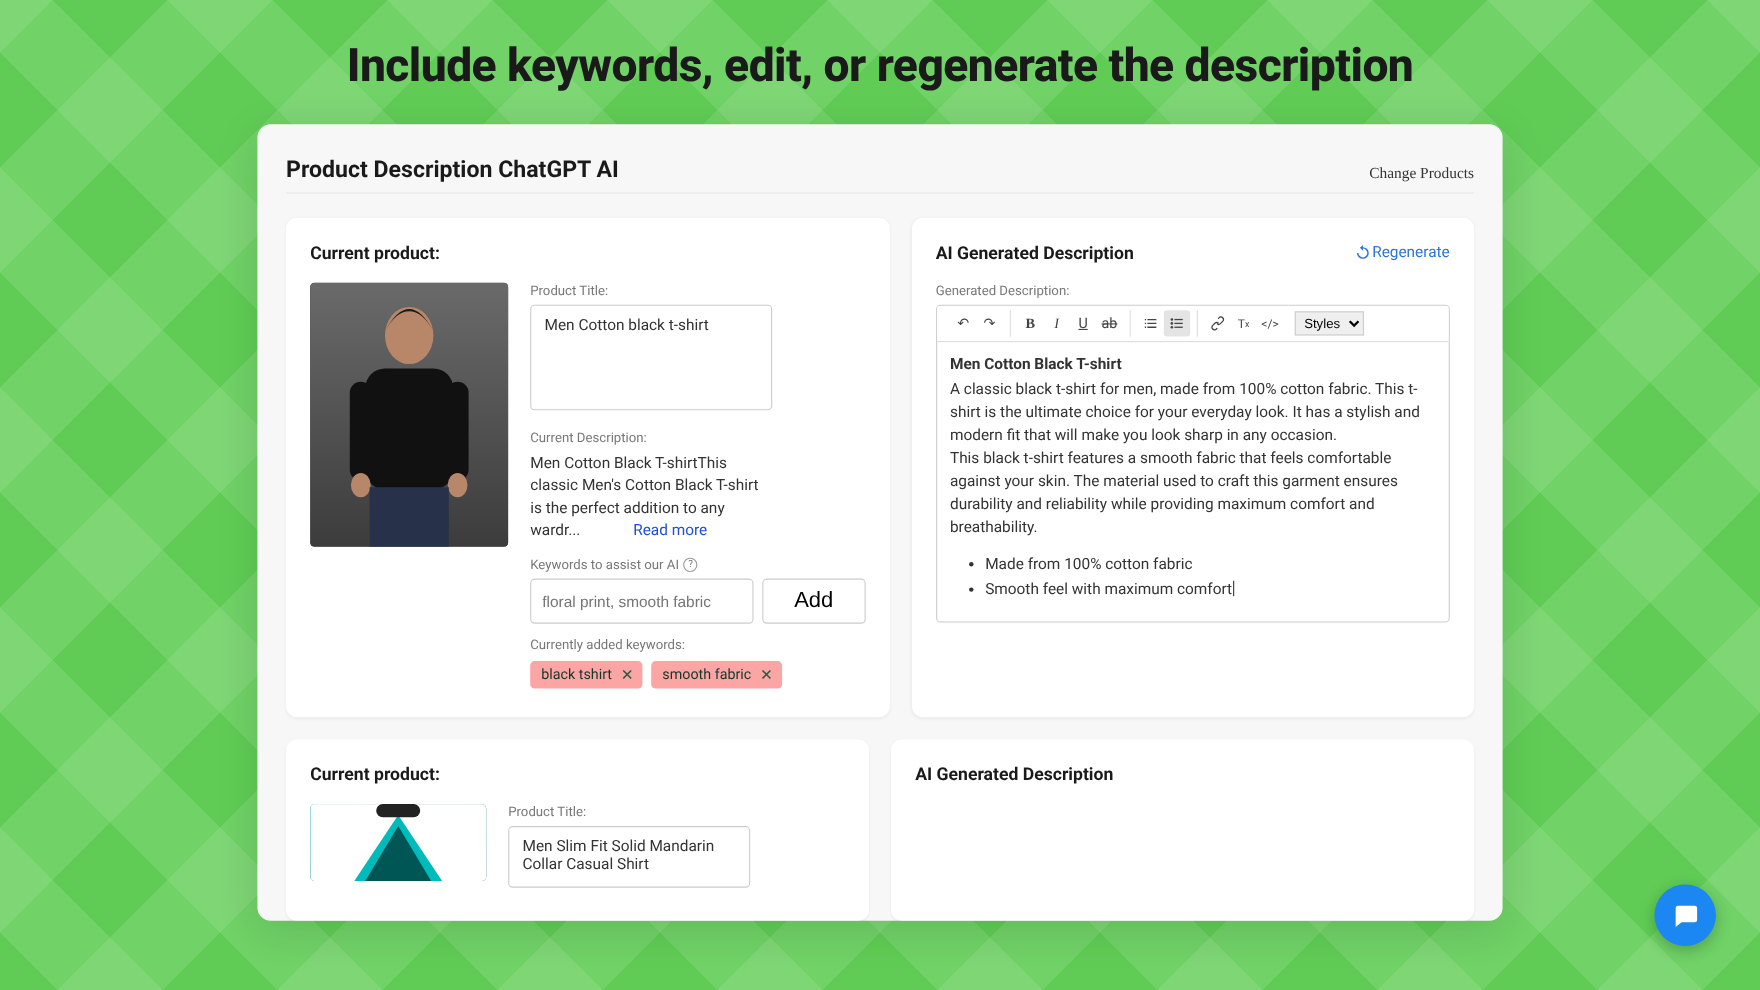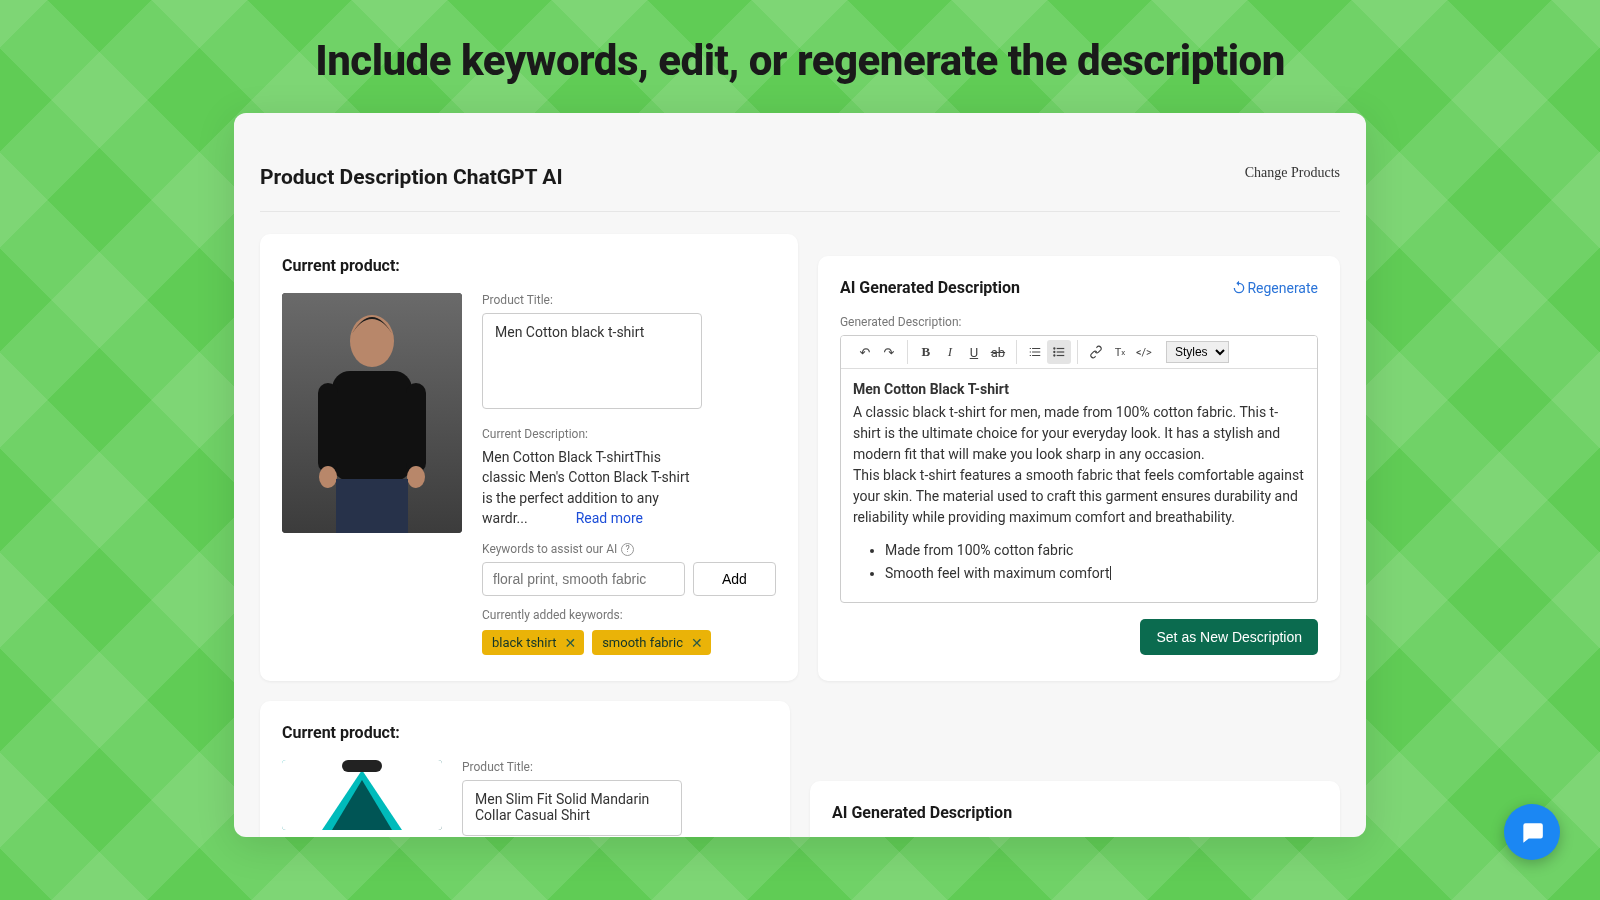--- a/index.html
+++ b/index.html
@@ -35,28 +35,27 @@
     background: #f7f7f7;
     border-radius: 12px;
     padding: 30px 26px 0;
     height: 724px;
     overflow: hidden;
     box-shadow: 0 8px 40px rgba(0,0,0,0.12);
   }
   .app-header {
     display: flex;
     justify-content: space-between;
-    align-items: flex-start;
-    padding-bottom: 22px;
+    align-items: flex-end;
+    padding-bottom: 8px;
     border-bottom: 1px solid #e6e6e6;
-    margin-top: 22px;
   }
   .app-title { font-size: 21px; font-weight: 700; color: #1a1a1a; }
   .change-products { font-size: 14px; color: #333; cursor: pointer; font-family: Liberation Serif, serif; }
-  .cards-row { display: flex; gap: 20px; margin-top: 22px; align-items: flex-end; }
+  .cards-row { display: flex; gap: 20px; margin-top: 22px; }
   .card {
     background: #fff;
     border-radius: 10px;
     padding: 22px 22px 26px;
     flex: 1;
     box-shadow: 0 1px 3px rgba(0,0,0,0.06);
   }
   .card-header { display: flex; justify-content: space-between; align-items: center; margin-bottom: 18px; }
   .card-title { font-size: 16px; font-weight: 700; color: #1a1a1a; }
   .regen-link { color: #2b74d8; font-size: 14px; display: inline-flex; align-items: center; gap: 0; cursor: pointer; }
@@ -83,25 +82,25 @@
   .text-area.short { height: 56px; width: 220px; }
   .current-desc { font-size: 14px; color: #333; line-height: 1.45; width: 220px; margin-top: 4px; }
   .read-more { color: #1d4ed8; cursor: pointer; padding-left: 48px; }
   .kw-row { display: flex; gap: 8px; margin-top: 6px; }
   .kw-input {
     flex: 1; border: 1px solid #ccc; border-radius: 4px;
     padding: 8px 10px; font-size: 14px; color: #c2410c;
   }
   .kw-add {
     border: 1px solid #ccc; background: #fff; border-radius: 4px;
-    padding: 8px 28px; font-size: 14px; cursor: pointer;
+    padding: 8px 28px; font-size: 20px; cursor: pointer;
   }
   .kw-chips { display: flex; gap: 8px; margin-top: 8px; flex-wrap: wrap; }
   .chip {
-    background: #eab308; color: #13362a; font-size: 13px;
+    background: #fca5a5; color: #13362a; font-size: 13px;
     padding: 5px 8px 5px 10px; border-radius: 4px;
     display: inline-flex; align-items: center; gap: 8px;
   }
   .chip .x { cursor: pointer; color: #2a5a46; font-size: 14px; line-height: 1; }
   .editor-box {
     border: 1px solid #ccc; border-radius: 4px; overflow: hidden;
   }
   .toolbar {
     display: flex; align-items: center; gap: 0; border-bottom: 1px solid #ddd;
     padding: 4px 6px;
@@ -279,21 +278,20 @@
         <div class="editor-content">
           <div class="gen-title">Men Cotton Black T-shirt</div>
           <div>A classic black t-shirt for men, made from 100% cotton fabric. This t-shirt is the ultimate choice for your everyday look. It has a stylish and modern fit that will make you look sharp in any occasion.</div>
           <div>This black t-shirt features a smooth fabric that feels comfortable against your skin. The material used to craft this garment ensures durability and reliability while providing maximum comfort and breathability.</div>
           <ul>
             <li>Made from 100% cotton fabric</li>
             <li><span class="cursor-caret">Smooth feel with maximum comfort</span></li>
           </ul>
         </div>
       </div>
-      <button class="set-btn">Set as New Description</button>
       <div style="clear:both"></div>
     </div>
   </div>
 
   <div class="cards-row" style="margin-top:20px">
     <div class="card">
       <div class="card-header">
         <div class="card-title">Current product:</div>
       </div>
       <div class="product-area">

